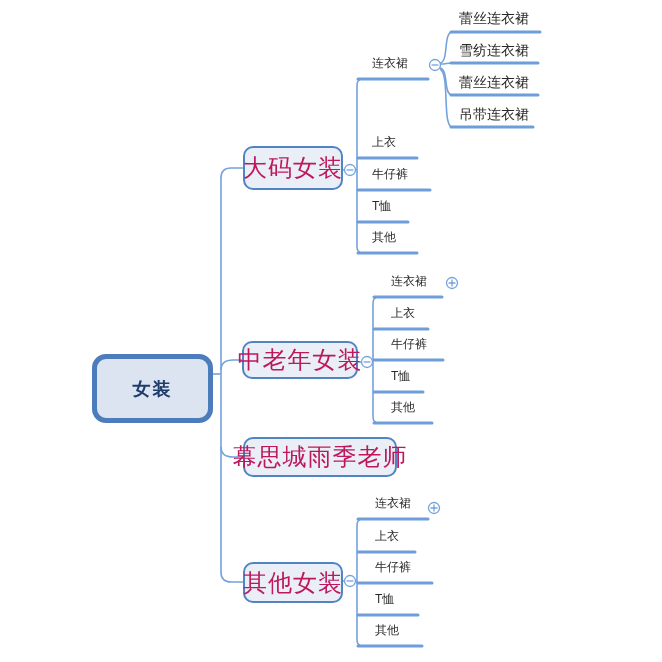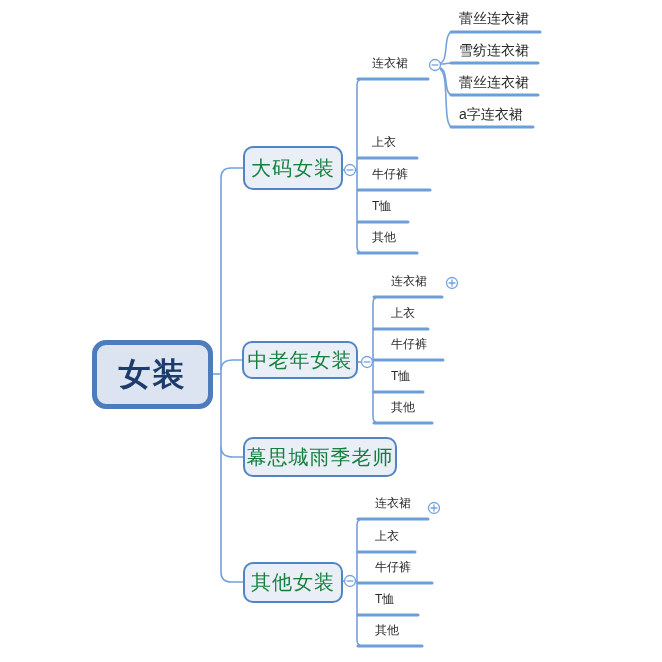--- a/index.html
+++ b/index.html
@@ -4,25 +4,25 @@
 <style>
   html,body{margin:0;padding:0;background:#ffffff;}
   .canvas{
     position:relative;width:662px;height:662px;background:#ffffff;overflow:hidden;
     font-family:"Liberation Sans","DejaVu Sans",sans-serif;
   }
   .lines{position:absolute;left:0;top:0;width:662px;height:662px;}
   .node{
     position:absolute;box-sizing:border-box;display:flex;align-items:center;justify-content:center;
     background:#e9eef7;border:2px solid #5283c4;border-radius:10px;
-    color:#15803d;font-size:20px;letter-spacing:1px;white-space:nowrap;cursor:default;
+    color:#be185d;font-size:24px;letter-spacing:1px;white-space:nowrap;cursor:default;
   }
   .root{
     background:#dce4f1;border:5px solid #4d7cbc;border-radius:14px;
-    color:#1e3c6b;font-size:32px;font-weight:bold;letter-spacing:2px;
+    color:#1e3c6b;font-size:18px;font-weight:bold;letter-spacing:2px;margin-top:14px;
   }
   .lbl{
     position:absolute;white-space:nowrap;color:#2a2a2a;font-size:12px;line-height:18px;cursor:default;
   }
   .lbl.leaf{font-size:14px;}
 </style>
 </head>
 <body>
 
 <div class="canvas">
@@ -118,21 +118,21 @@
 
   <div class="lbl" style="left:372px;top:54px;">连衣裙</div>
   <div class="lbl" style="left:372px;top:133px;">上衣</div>
   <div class="lbl" style="left:372px;top:165px;">牛仔裤</div>
   <div class="lbl" style="left:372px;top:197px;">T恤</div>
   <div class="lbl" style="left:372px;top:228px;">其他</div>
 
   <div class="lbl leaf" style="left:459px;top:9px;">蕾丝连衣裙</div>
   <div class="lbl leaf" style="left:459px;top:41px;text-align:center;">雪纺连衣裙</div>
   <div class="lbl leaf" style="left:459px;top:73px;">蕾丝连衣裙</div>
-  <div class="lbl leaf" style="left:459px;top:105px;">a字连衣裙</div>
+  <div class="lbl leaf" style="left:459px;top:105px;">吊带连衣裙</div>
 
   <div class="lbl" style="left:391px;top:272px;">连衣裙</div>
   <div class="lbl" style="left:391px;top:304px;">上衣</div>
   <div class="lbl" style="left:391px;top:335px;">牛仔裤</div>
   <div class="lbl" style="left:391px;top:367px;">T恤</div>
   <div class="lbl" style="left:391px;top:398px;">其他</div>
 
   <div class="lbl" style="left:375px;top:494px;">连衣裙</div>
   <div class="lbl" style="left:375px;top:527px;">上衣</div>
   <div class="lbl" style="left:375px;top:558px;">牛仔裤</div>

